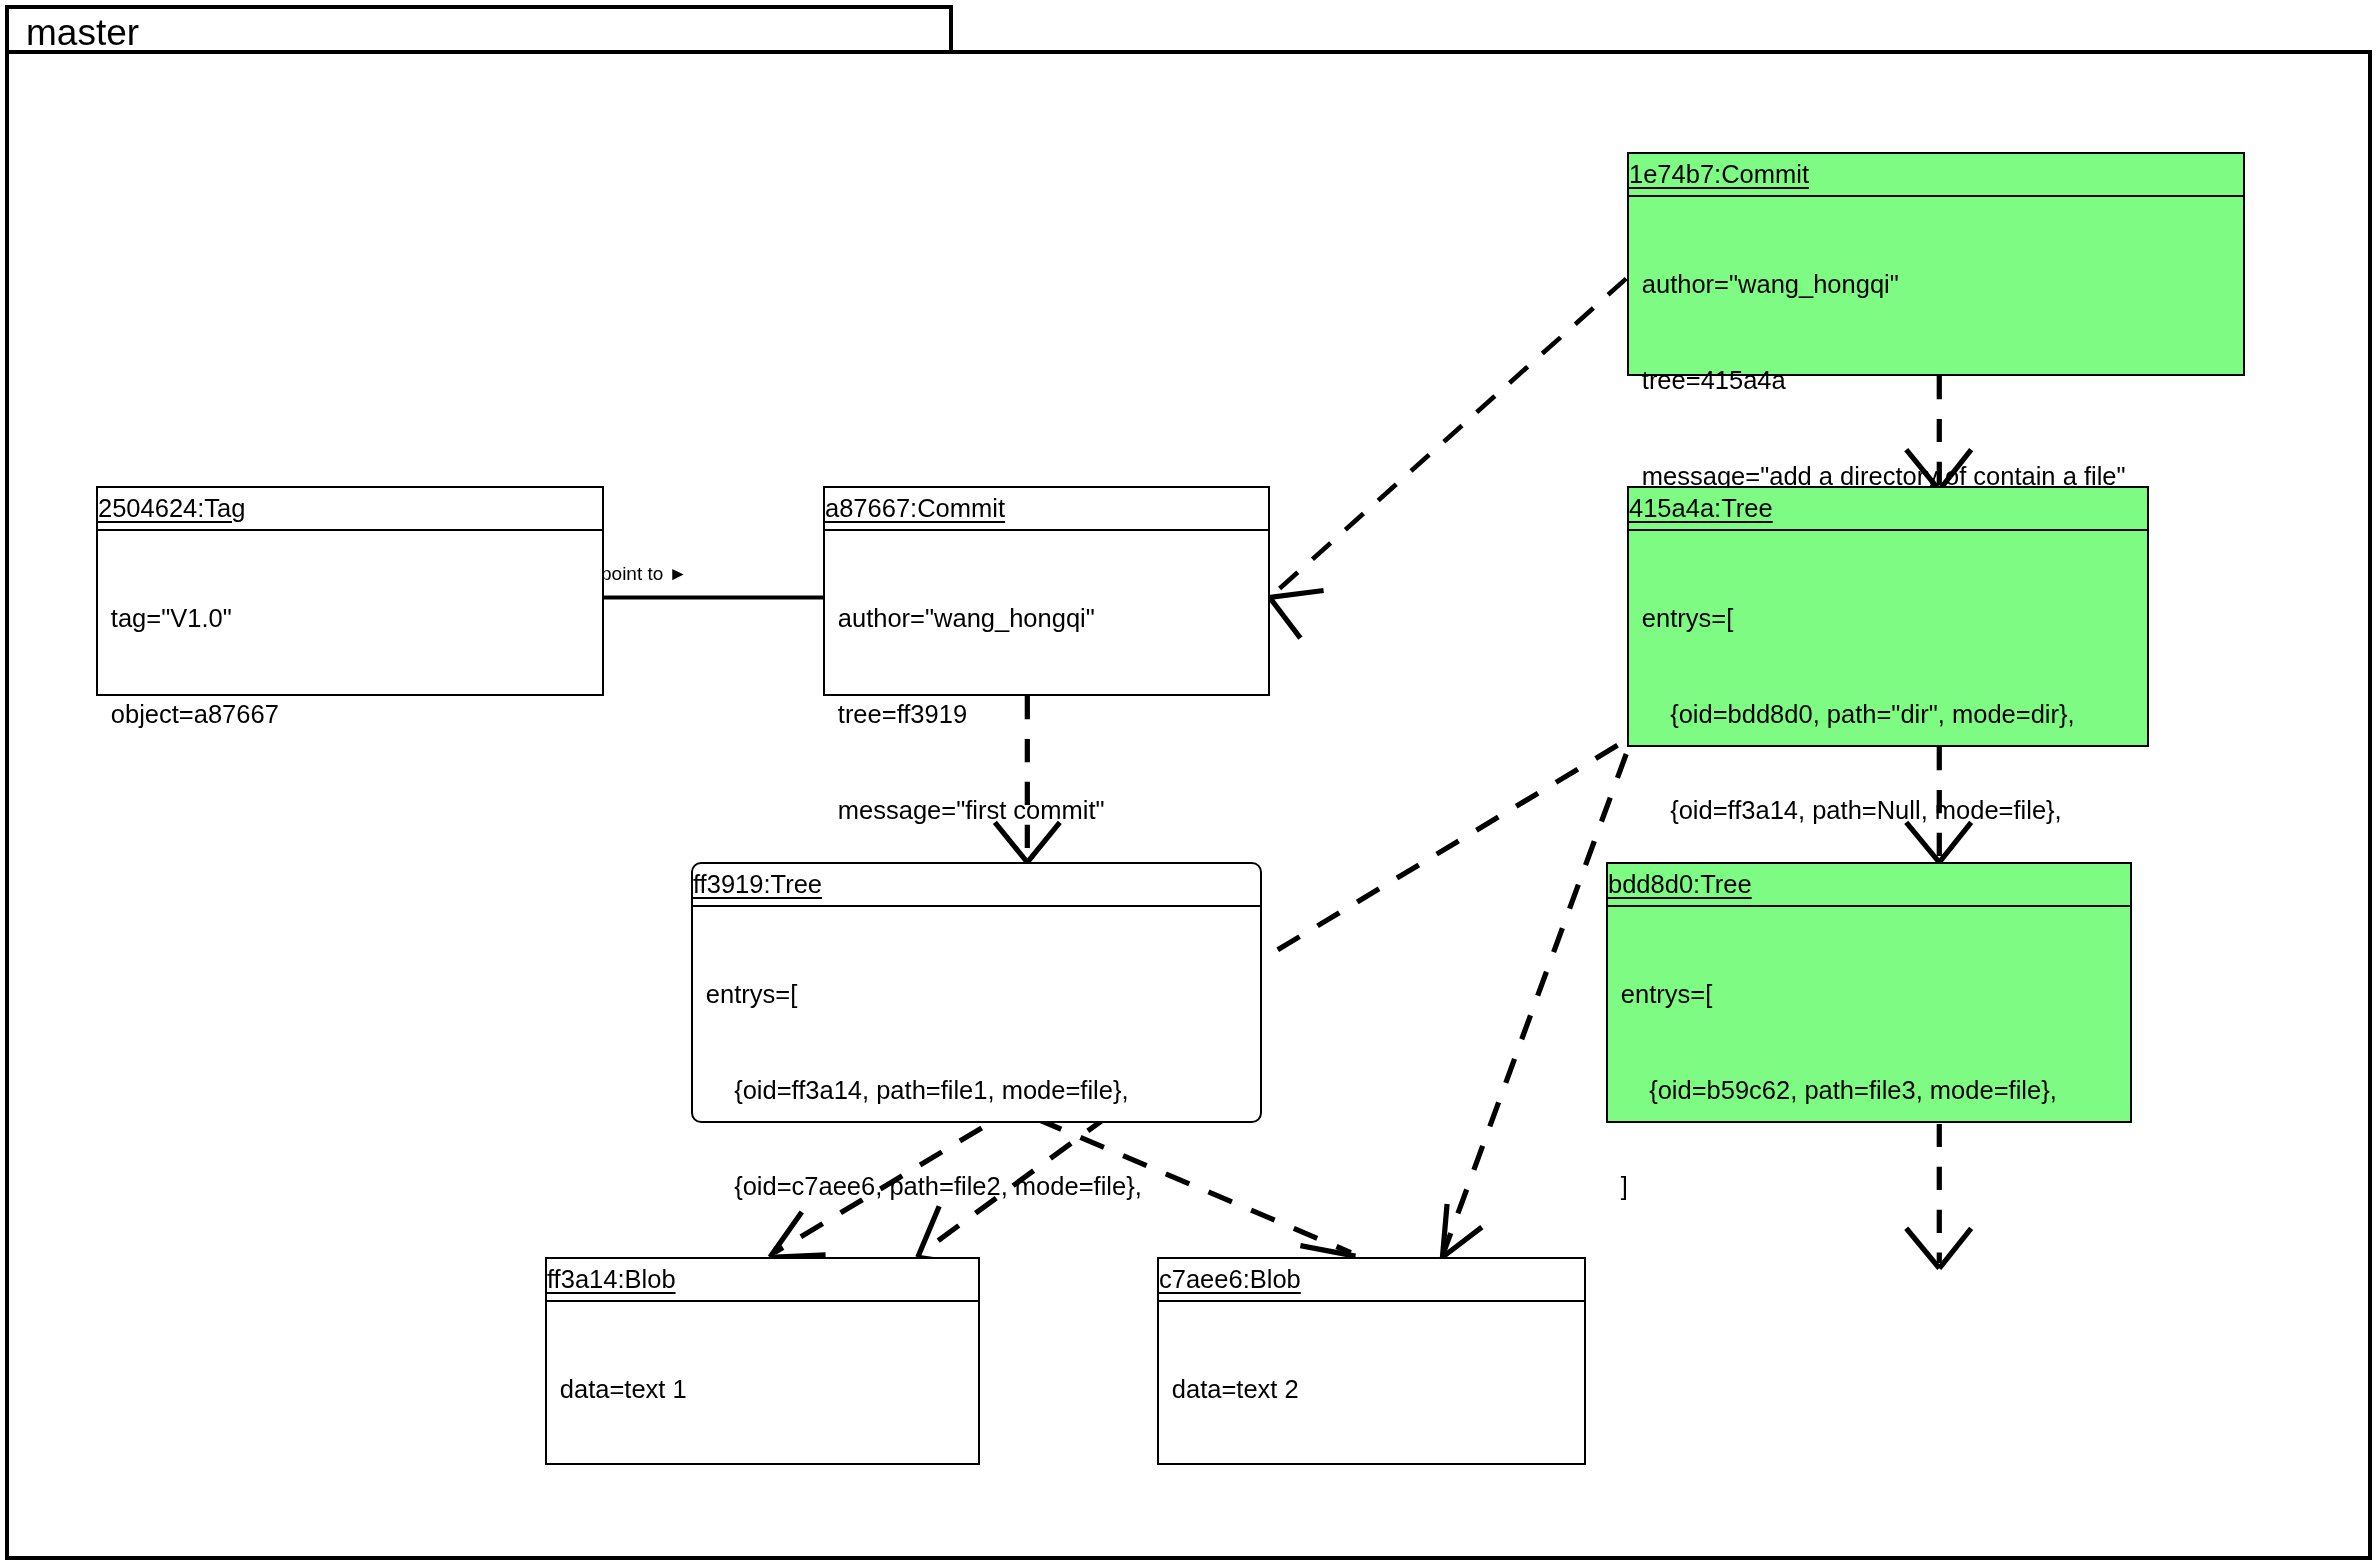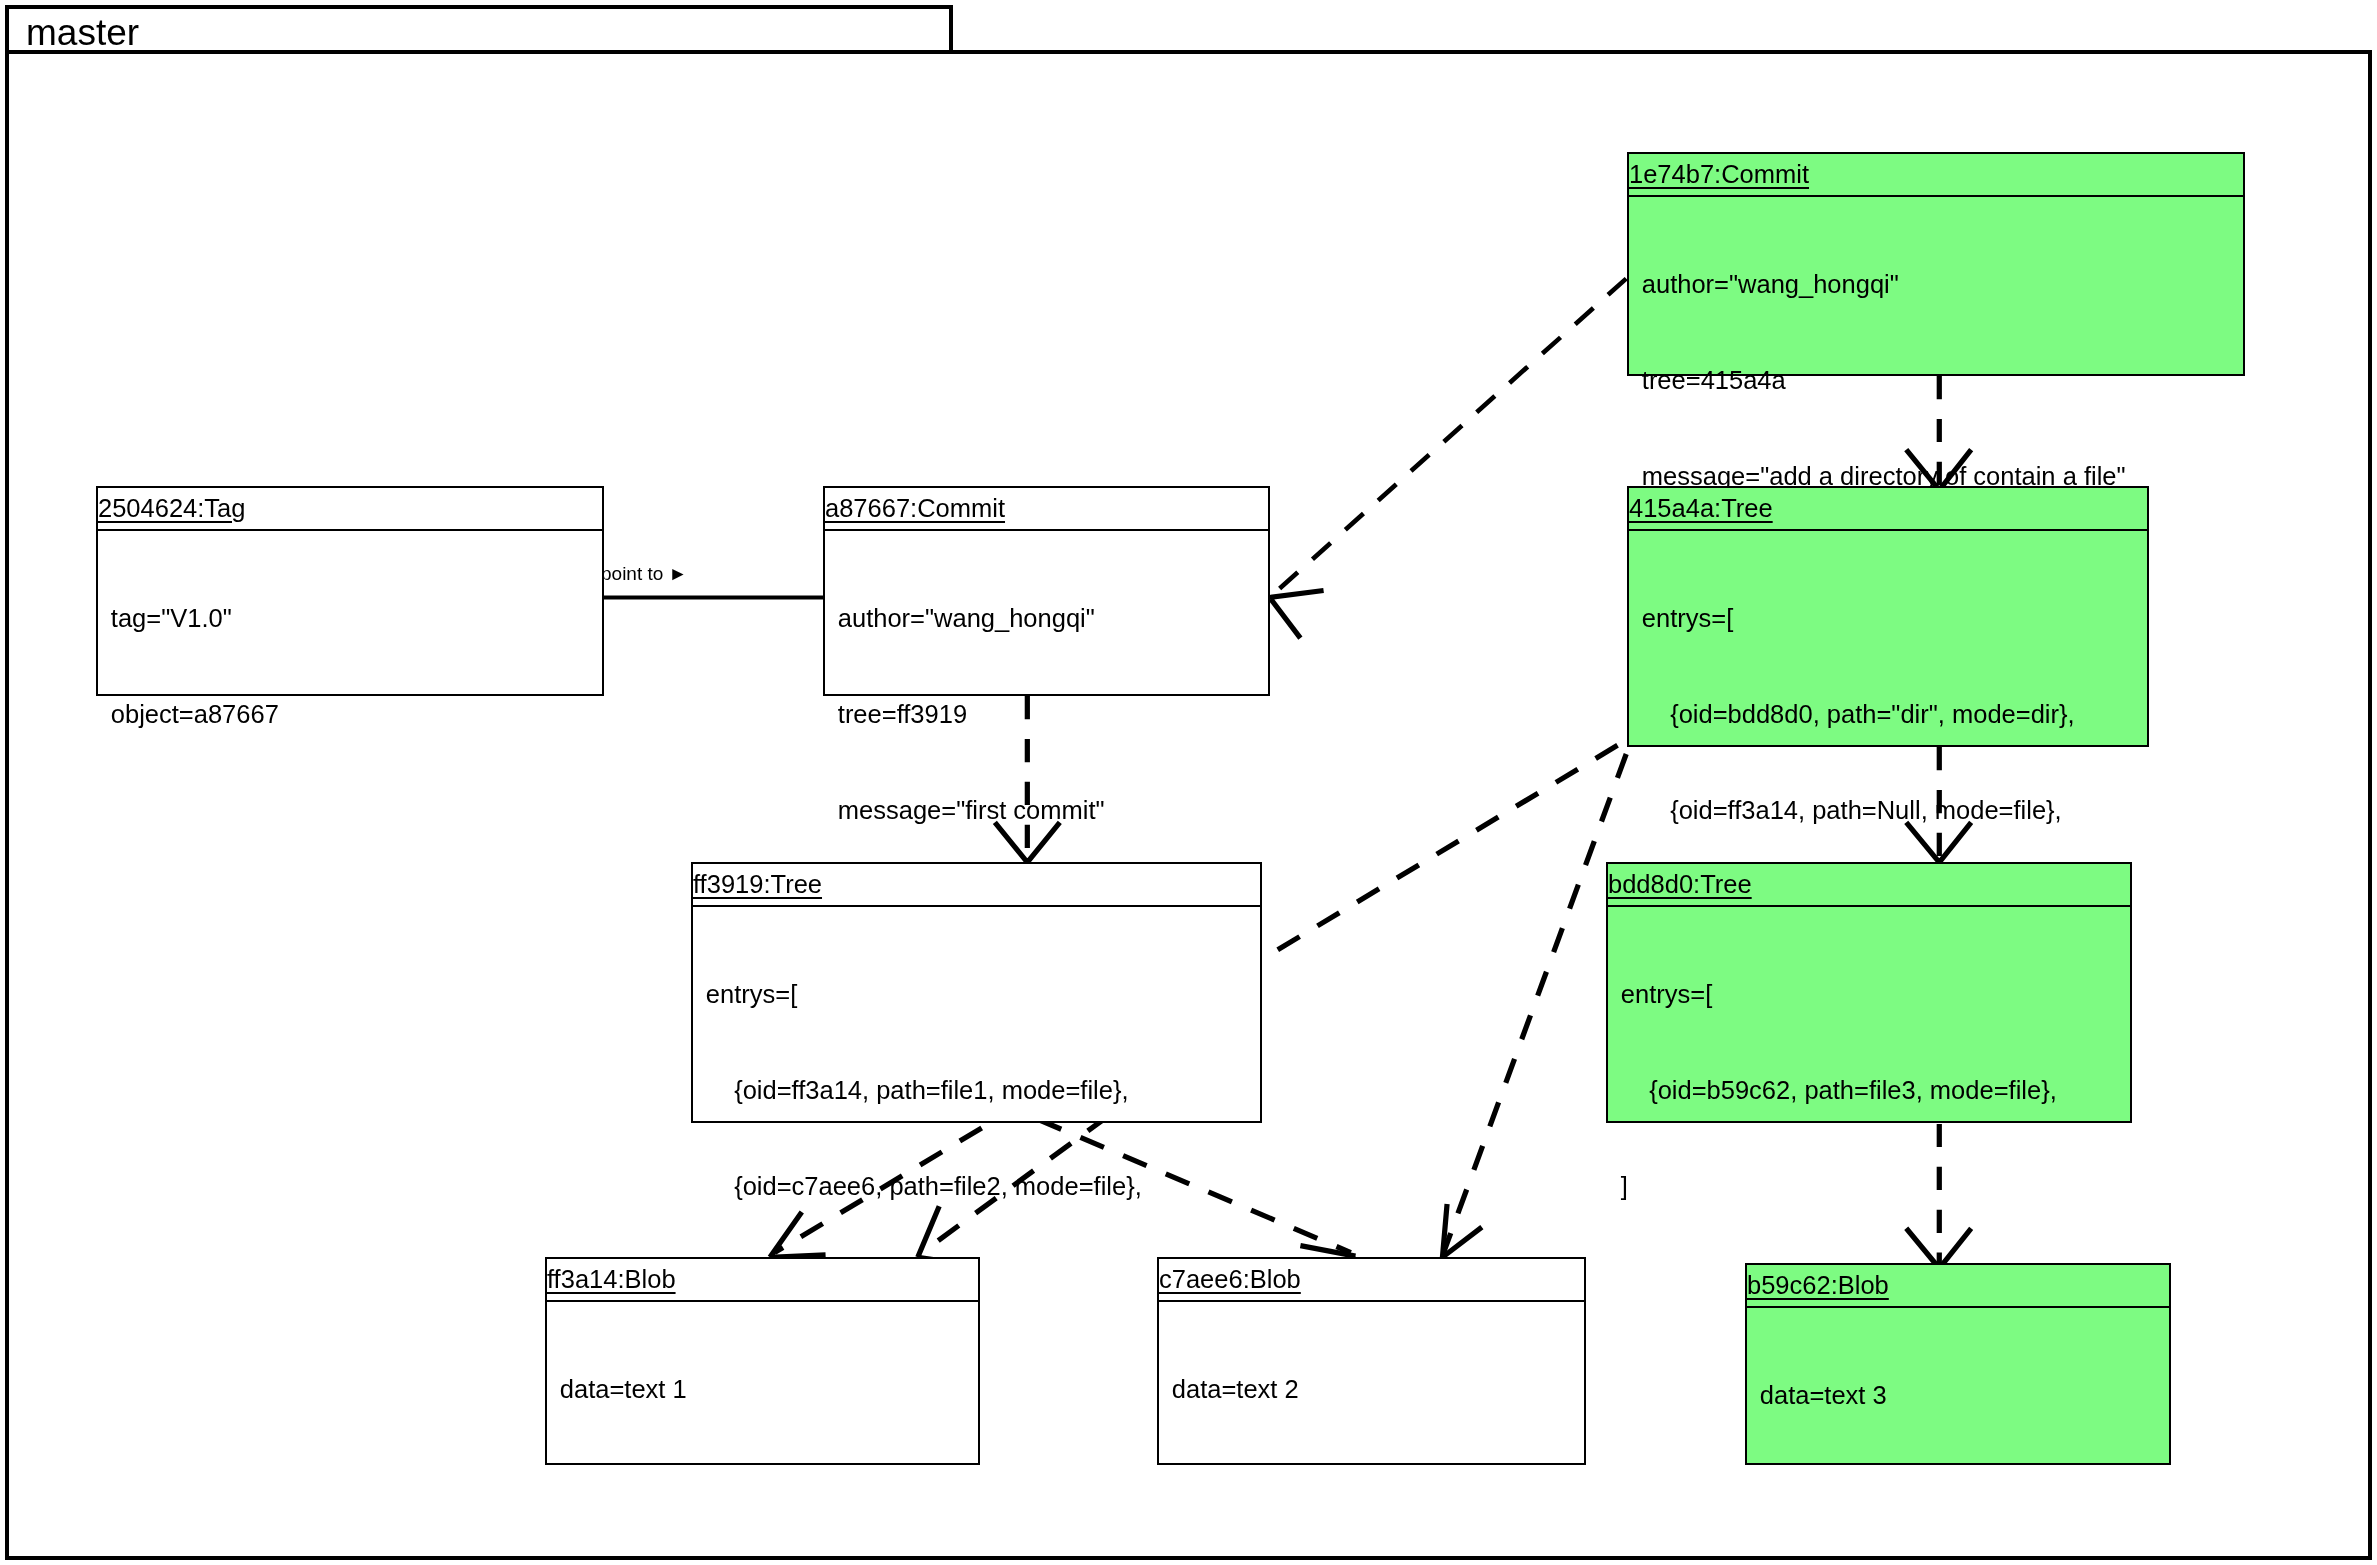--- a/index.html
+++ b/index.html
@@ -154,21 +154,21 @@
     </div>
     <div class="node-body">
       <span class="ln">entrys=[</span>
       <span class="ln">    {oid=bdd8d0, path="dir", mode=dir},</span>
       <span class="ln">    {oid=ff3a14, path=Null, mode=file},</span>
       <span class="ln">    {oid=c7aee6, path=Null, mode=file},</span>
       <span class="ln">]</span>
     </div>
   </div>
 
-  <div class="node" style="left:691px;top:862px;width:571px;height:261px;">
+  <div class="node" style="left:691px;top:862px;width:571px;height:261px;border-radius:10px;">
     <div class="node-header">
       <span>ff3919:Tree</span>
     </div>
     <div class="node-body">
       <span class="ln">entrys=[</span>
       <span class="ln">    {oid=ff3a14, path=file1, mode=file},</span>
       <span class="ln">    {oid=c7aee6, path=file2, mode=file},</span>
     </div>
   </div>
 
@@ -194,23 +194,15 @@
 
   <div class="node" style="left:1157px;top:1257px;width:429px;height:208px;">
     <div class="node-header">
       <span>c7aee6:Blob</span>
     </div>
     <div class="node-body">
       <span class="ln">data=text 2</span>
     </div>
   </div>
 
-  <div class="node green" style="left:1745px;top:1263px;width:426px;height:202px;">
-    <div class="node-header">
-      <span>b59c62:Blob</span>
-    </div>
-    <div class="node-body">
-      <span class="ln">data=text 3</span>
-    </div>
-  </div>
 
 </div>
 
 
 </body></html>

